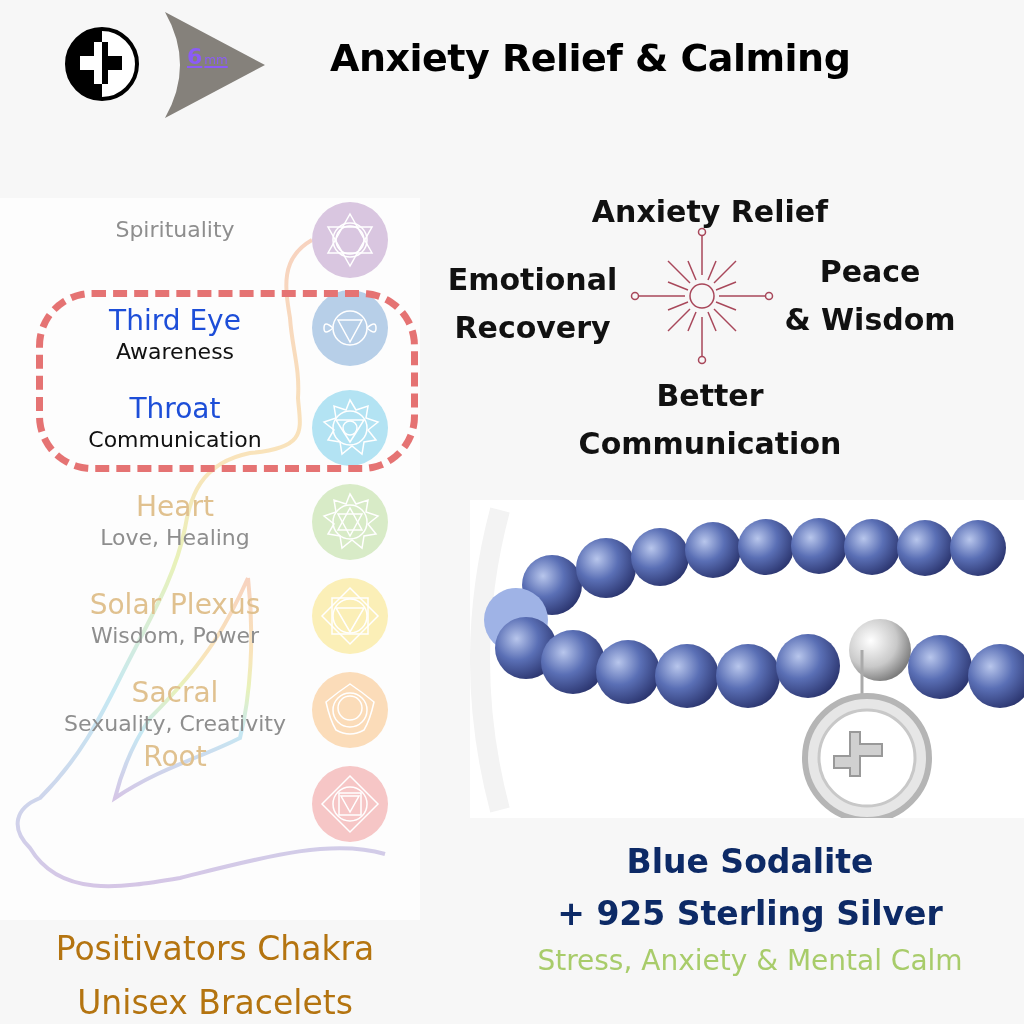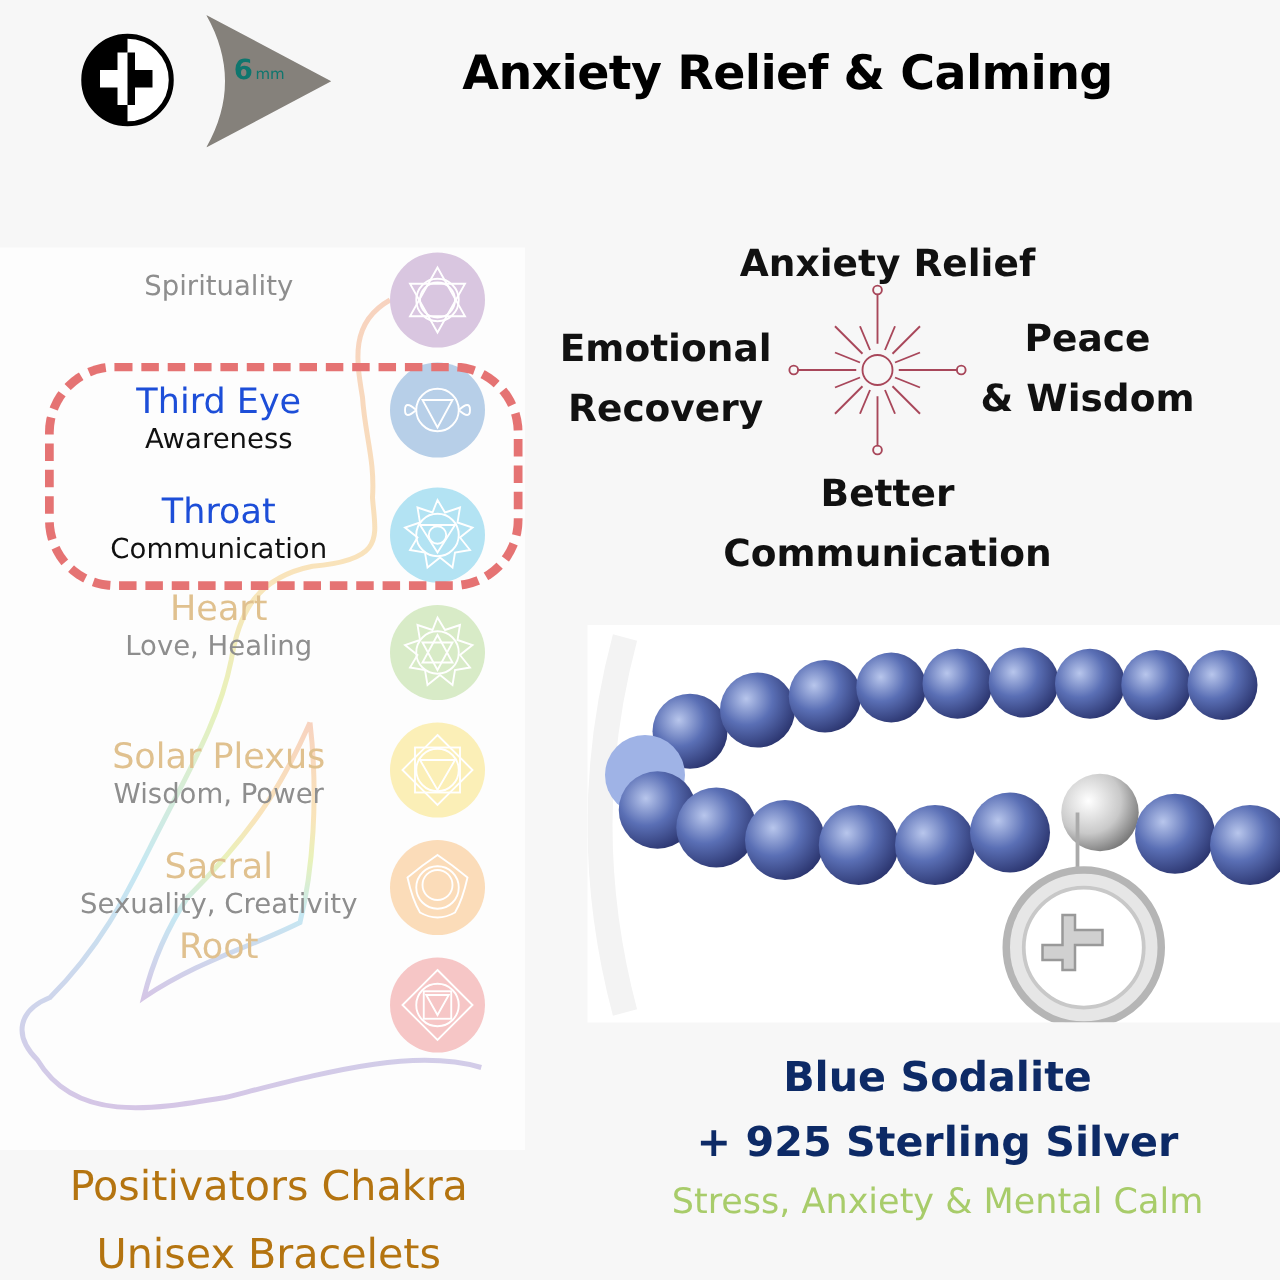--- a/index.html
+++ b/index.html
@@ -1,24 +1,24 @@
 <!DOCTYPE html>
 <html><head>
 <meta charset="utf-8">
 <style>
   * { box-sizing: border-box; margin: 0; padding: 0; }
   html, body { width: 1024px; height: 1024px; background: #f7f7f7; overflow: hidden; }
   body { position: relative; font-family: "DejaVu Sans", sans-serif; }
 
   .logo-icon { position: absolute; left: 64px; top: 26px; width: 76px; height: 76px; }
   .size-badge { position: absolute; left: 165px; top: 12px; width: 100px; height: 106px; }
-  .size-text { position: absolute; left: 187px; top: 44px; color: #0f766e; font-weight: bold; font-size: 22px; }
+  .size-text { position: absolute; left: 187px; top: 44px; color: #8b5cf6; font-weight: bold; font-size: 22px; text-decoration: underline; }
   .size-text .unit { font-size: 12px; font-weight: normal; margin-left: 2px; }
 
-  .main-title { position: absolute; left: 330px; top: 36px; width: 600px; text-align: center;
+  .main-title { position: absolute; left: 330px; top: 36px; width: 600px; text-align: left;
     font-family: "DejaVu Sans", sans-serif; font-weight: bold; font-size: 38px; color: #000; letter-spacing: -0.5px; }
 
   .chakra-panel { position: absolute; left: 0; top: 198px; width: 420px; height: 722px; background: #fdfdfd; }
   .body-outline { position: absolute; left: 0; top: 0; }
 
   .chakra-row { position: absolute; left: 30px; width: 290px; text-align: center; }
   .chakra-name { font-size: 28px; line-height: 34px; color: #e0c18f; }
   .chakra-desc { font-size: 22px; line-height: 28px; color: #8e8e8e; }
   .chakra-row.active .chakra-name { color: #1d4ed8; font-weight: normal; }
   .chakra-row.active .chakra-desc { color: #111; }
@@ -78,21 +78,21 @@
   <div class="chakra-desc">Spirituality</div>
 </div>
 <div class="chakra-row active" style="top:304px">
   <div class="chakra-name">Third Eye</div>
   <div class="chakra-desc">Awareness</div>
 </div>
 <div class="chakra-row active" style="top:392px">
   <div class="chakra-name">Throat</div>
   <div class="chakra-desc">Communication</div>
 </div>
-<div class="chakra-row" style="top:470px">
+<div class="chakra-row" style="top:490px">
   <div class="chakra-name">Heart</div>
   <div class="chakra-desc">Love, Healing</div>
 </div>
 <div class="chakra-row" style="top:588px">
   <div class="chakra-name">Solar Plexus</div>
   <div class="chakra-desc">Wisdom, Power</div>
 </div>
 <div class="chakra-row" style="top:676px">
   <div class="chakra-name">Sacral</div>
   <div class="chakra-desc">Sexuality, Creativity</div>

